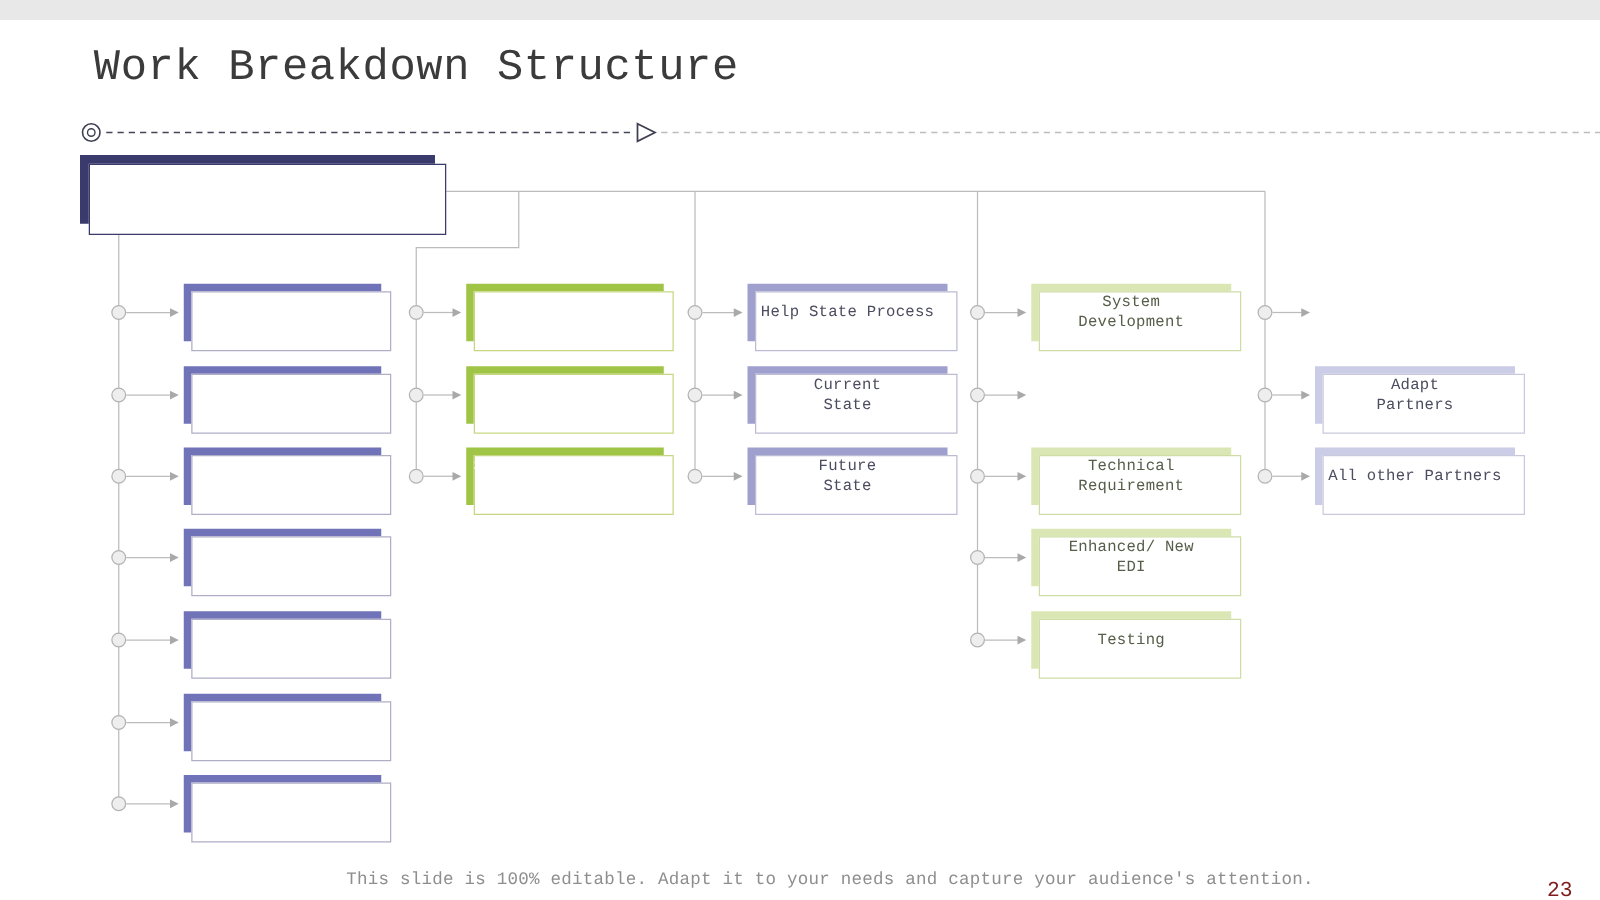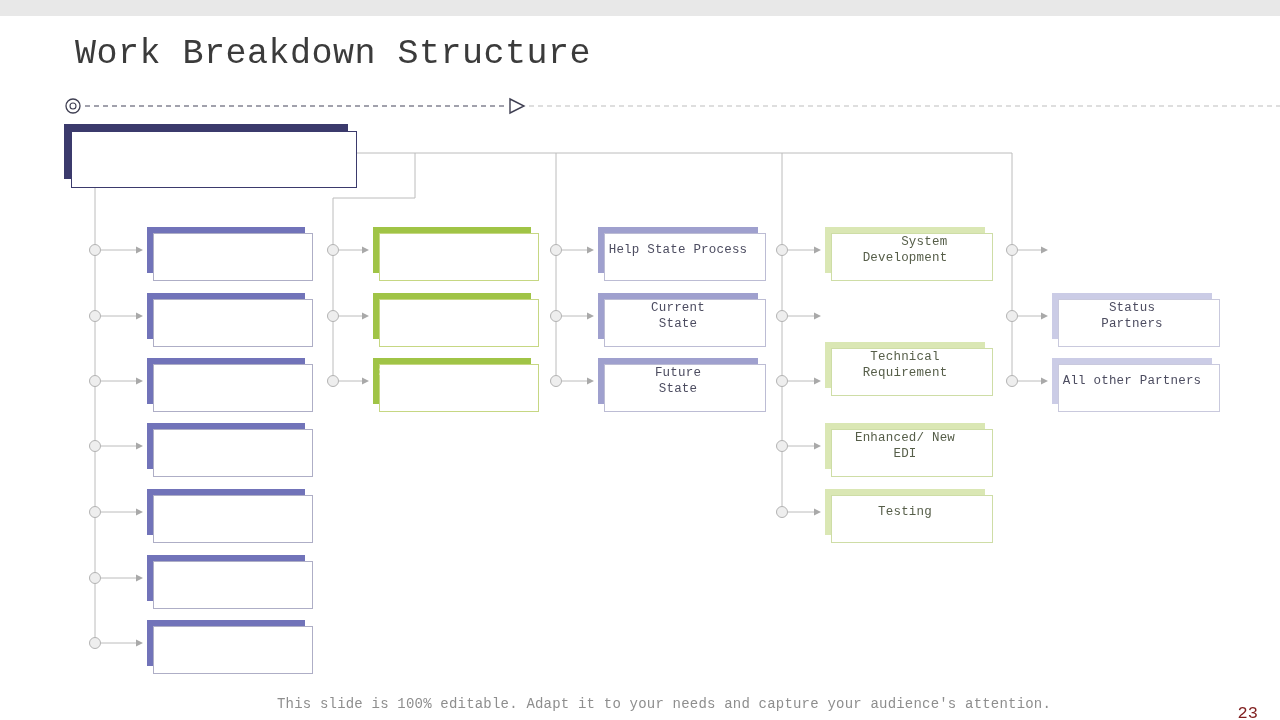--- a/index.html
+++ b/index.html
@@ -147,28 +147,28 @@
 and Opinion</div>
   <div class="node" style="left: 373px; top: 342px; width: 158px; --bg: #a0c446; --fg: #ffffff; --sh: #c6d783;">Summery of Business
 Impacts</div>
 
   <div class="node" style="left: 598px; top: 211px; width: 160px; --bg: #9fa0ce; --fg: #4c4c60; --sh: #bcbcd4;">Help State Process</div>
   <div class="node" style="left: 598px; top: 277px; width: 160px; --bg: #9fa0ce; --fg: #4c4c60; --sh: #bcbcd4;">Current
 State</div>
   <div class="node" style="left: 598px; top: 342px; width: 160px; --bg: #9fa0ce; --fg: #4c4c60; --sh: #bcbcd4;">Future
 State</div>
 
-  <div class="node" style="left: 825px; top: 211px; width: 160px; text-align: right; --bg: #dae7b4; --fg: #565e49; --sh: #cedda6;">System
+  <div class="node" style="left: 825px; top: 211px; width: 160px; --bg: #dae7b4; --fg: #565e49; --sh: #cedda6;">System
 Development</div>
-  <div class="node" style="left: 825px; top: 326px; width: 160px; --bg: #dae7b4; --fg: #565e49; --sh: #cedda6;">Technical
+  <div class="node" style="left: 825px; top: 342px; width: 160px; --bg: #dae7b4; --fg: #565e49; --sh: #cedda6;">Technical
 Requirement</div>
   <div class="node" style="left: 825px; top: 473px; width: 160px; --bg: #dae7b4; --fg: #565e49; --sh: #cedda6;">Testing</div>
   <div class="node" style="left: 825px; top: 407px; width: 160px; --bg: #dae7b4; --fg: #565e49; --sh: #cedda6;">Enhanced/ New
 EDI</div>
 
-  <div class="node" style="left: 1052px; top: 277px; width: 160px; --bg: #cbcce6; --fg: #4c4c60; --sh: #c9c9dd;">Status
+  <div class="node" style="left: 1052px; top: 277px; width: 160px; --bg: #cbcce6; --fg: #4c4c60; --sh: #c9c9dd;">Adapt
 Partners</div>
   <div class="node" style="left: 1052px; top: 342px; width: 160px; --bg: #cbcce6; --fg: #4c4c60; --sh: #c9c9dd;">All other Partners</div>
 
   <div class="footer">This slide is 100% editable. Adapt it to your needs and capture your audience's attention.</div>
   <div class="page-number">23</div>
 
 </div>
 
 </body></html>

